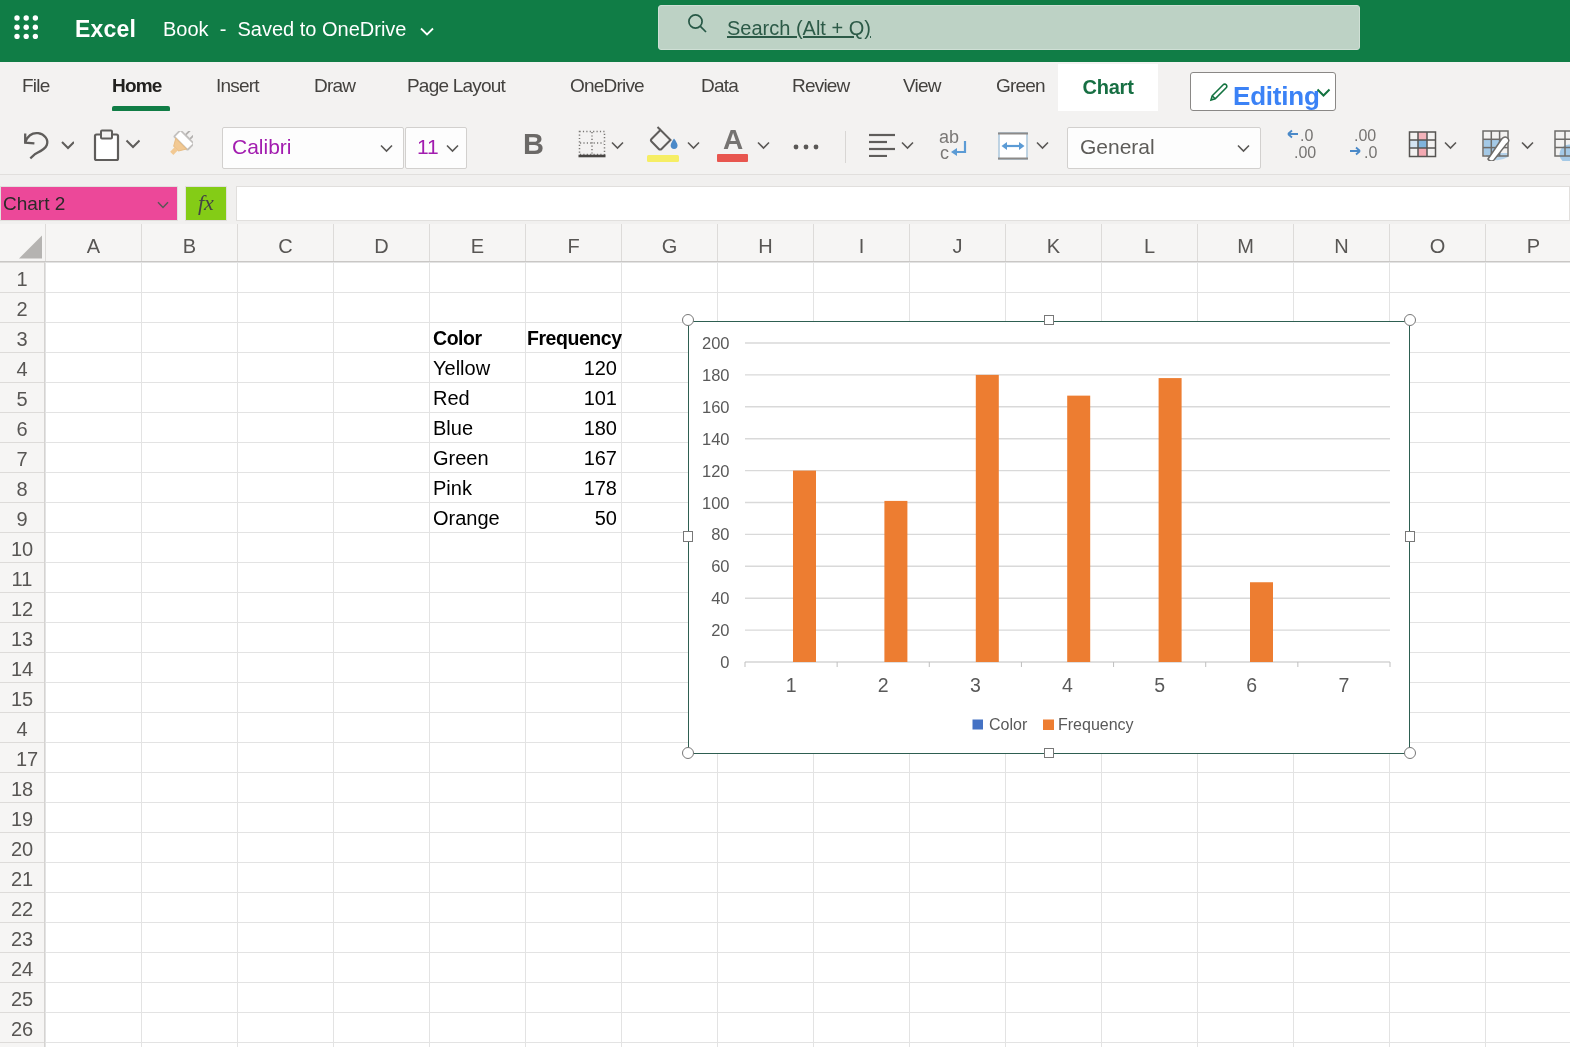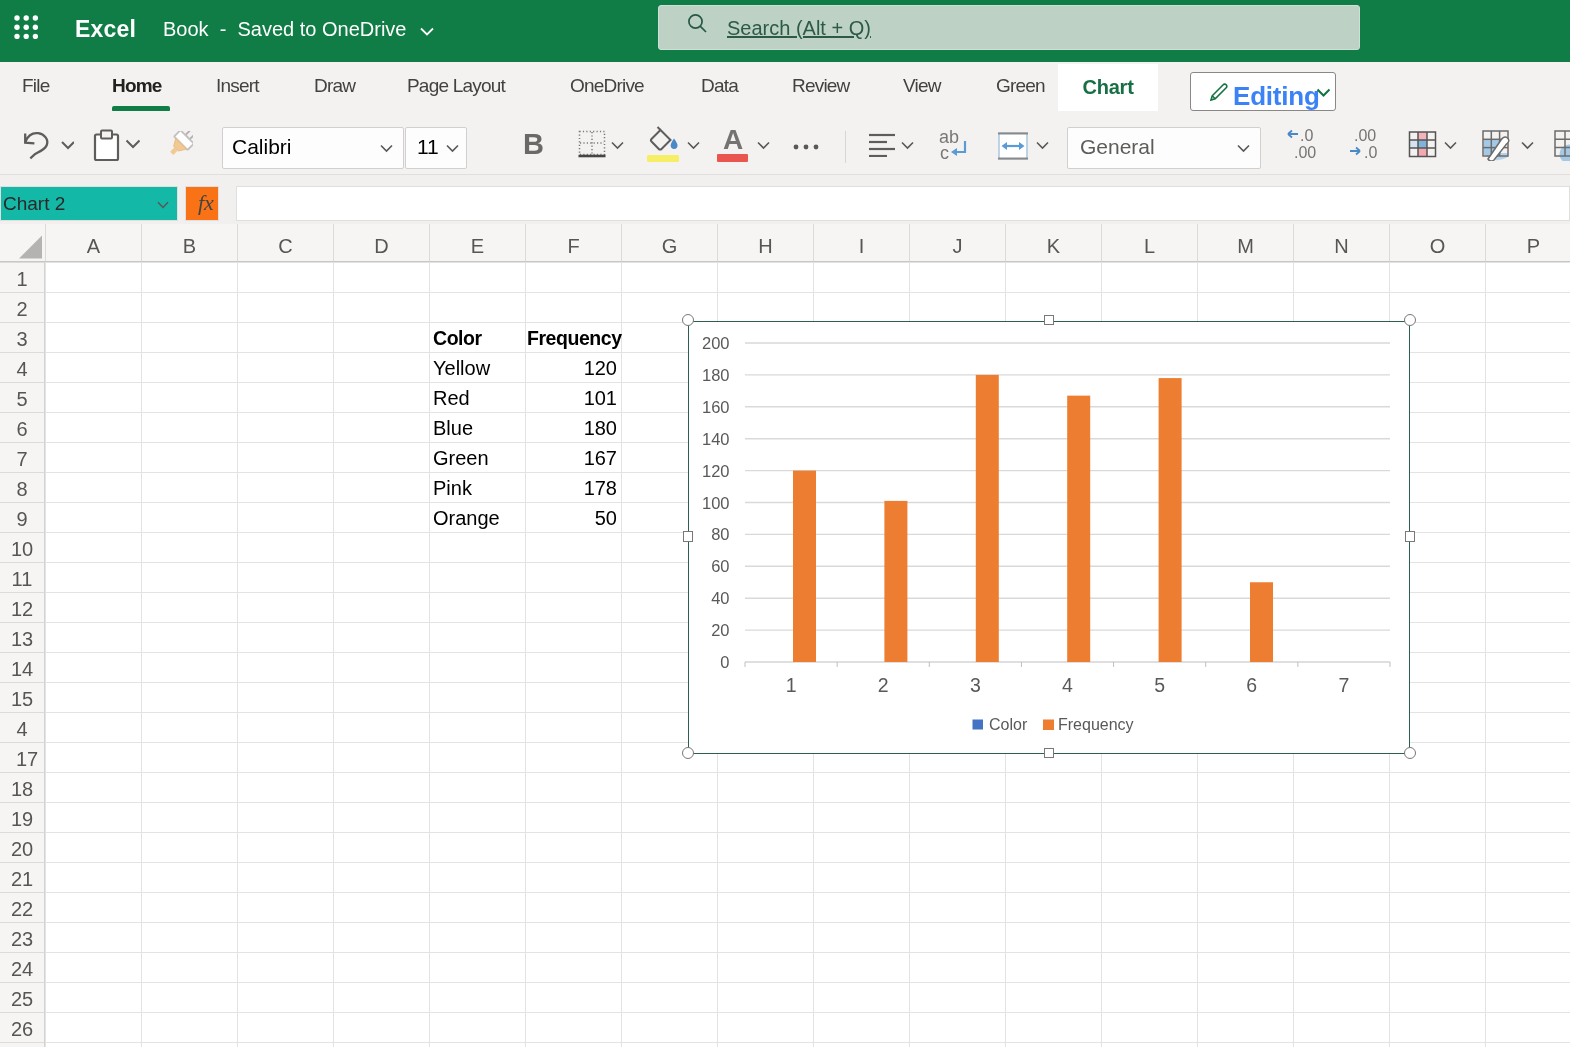--- a/index.html
+++ b/index.html
@@ -19,30 +19,30 @@
   #tabrow { left:0; top:62px; width:1570px; height:49px; background:#f3f2f1; }
   .tab { position:absolute; top:13px; font-size:19px; color:#44423f; letter-spacing:-0.8px; }
   #tab-home { font-weight:bold; color:#22211f; letter-spacing:-0.8px; }
   #homeline { left:112px; top:44px; width:58px; height:6px; background:#107d46; border-radius:2px; }
   #charttab { left:1058px; top:2px; width:100px; height:47px; background:#fff; }
   #charttab span { position:absolute; left:50%; transform:translateX(-50%); top:12px; font-size:20px; font-weight:bold; color:#176f43; letter-spacing:-0.2px; }
   #editbtn { left:1190px; top:10px; width:146px; height:39px; background:#fff; border:1px solid #8a8886; border-radius:3px; }
 
   
   #toolbar { left:0; top:111px; width:1570px; height:64px; background:#f3f2f1; border-bottom:1px solid #e1dfdd; }
-  .combo { position:absolute; background:#fdfdfd; border:1px solid #d2d0ce; border-radius:2px; color:#000000; font-size:21px; }
+  .combo { position:absolute; background:#fdfdfd; border:1px solid #d2d0ce; border-radius:2px; color:#a21caf; font-size:21px; }
   #fontcombo { left:222px; top:16px; width:182px; height:42px; }
   #sizecombo { left:405px; top:16px; width:62px; height:42px; }
   #gencombo  { left:1067px; top:16px; width:194px; height:42px; color:#5e5c59; }
   .sep { position:absolute; top:20px; width:1px; height:32px; background:#d8d6d4; }
 
   
   #formrow { left:0; top:175px; width:1570px; height:49px; background:#f1f0ef; }
-  #namebox { left:0; top:11px; width:178px; height:35px; background:#14b8a6; border:1px solid #e1dfdd; font-size:19px; color:#2b2a29; }
-  #fxbox { left:185px; top:11px; width:34px; height:35px; background:#f97316; border:1px solid #e1dfdd; }
+  #namebox { left:0; top:11px; width:178px; height:35px; background:#ec4899; border:1px solid #e1dfdd; font-size:19px; color:#2b2a29; }
+  #fxbox { left:185px; top:11px; width:42px; height:35px; background:#84cc16; border:1px solid #e1dfdd; }
   #formulabox { left:236px; top:11px; width:1334px; height:35px; background:#fff; border:1px solid #e1dfdd; }
 
   
   #colhead { left:0; top:224px; width:1570px; height:38px; background:#f6f5f4; border-bottom:1px solid #c9c7c5; }
   .chcell { position:absolute; top:0; height:37px; line-height:45px; text-align:center; font-size:20px; color:#585654; border-left:1px solid #dddbd9; }
   #rowhead { left:0; top:262px; width:45px; height:785px; background-color:#f6f5f4; border-right:1px solid #d5d3d1; background-image:repeating-linear-gradient(to bottom, #dddbd9 0 1px, transparent 1px 30px); }
   .rhcell { position:absolute; left:0; width:44px; height:30px; line-height:30px; text-align:center; font-size:20px; color:#585654; }
 
   
   #gridbody { left:45px; top:262px; width:1525px; height:785px;

